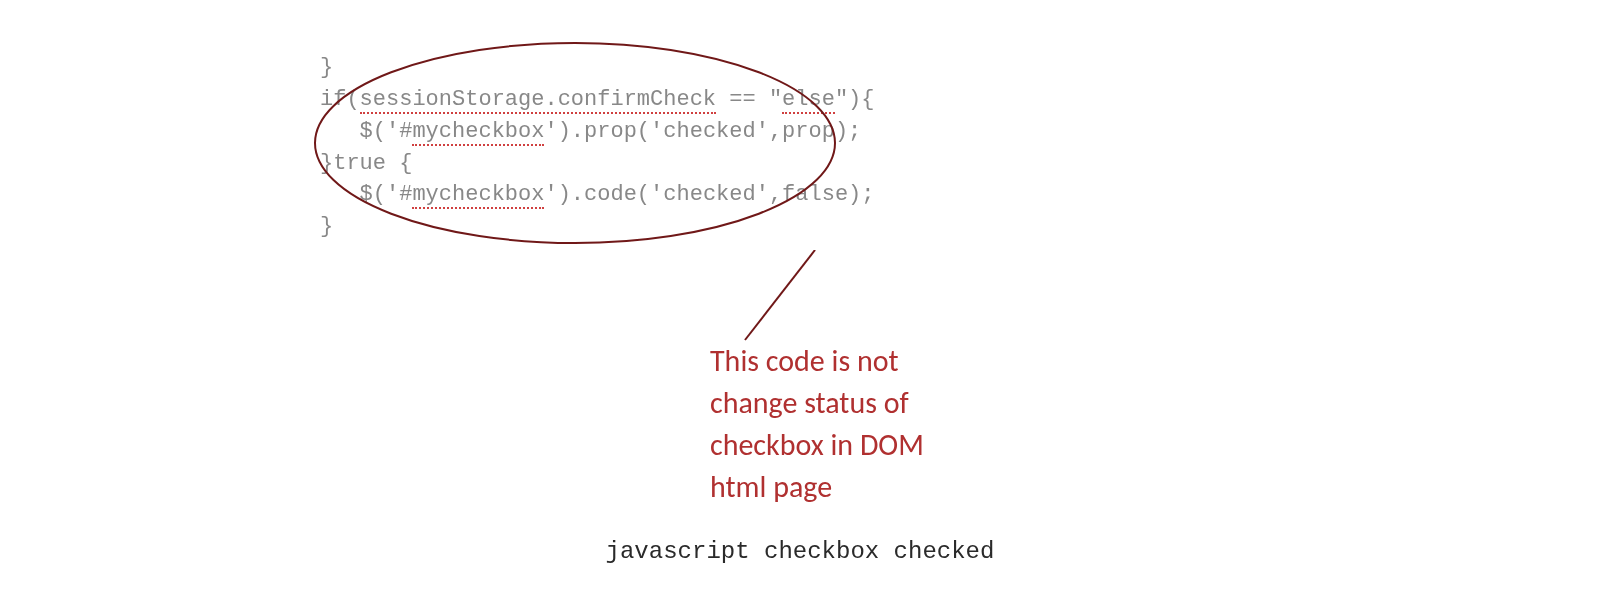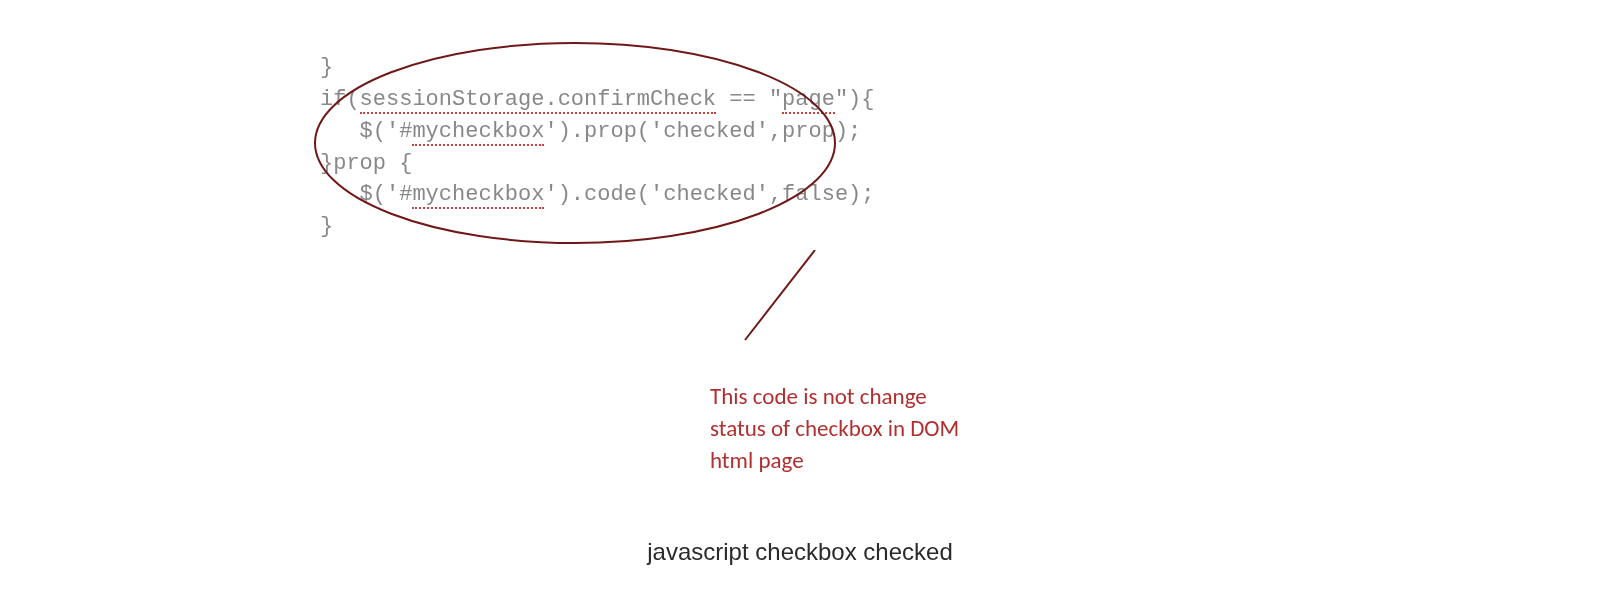--- a/index.html
+++ b/index.html
@@ -38,45 +38,44 @@
       position: absolute;
       left: 720px;
       top: 250px;
       pointer-events: none;
     }
     .annotation-text {
       position: absolute;
       left: 710px;
       top: 340px;
       font-family: Calibri, Arial, sans-serif;
-      font-size: 23px;
+      font-size: 30px;
       color: #b03030;
       line-height: 1.4;
       width: 260px;
-      margin-top: 40px;
     }
     .caption {
       position: absolute;
       left: 0;
       right: 0;
       top: 538px;
       text-align: center;
-      font-family: Liberation Sans, sans-serif;
+      font-family: Liberation Mono, monospace;
       font-size: 24px;
       color: #2a2a2a;
     }
   </style>
 </head>
 <body>
 
 <div class="code-block">
 <span>}</span>
-<span>if(</span><span class="spellcheck">sessionStorage.confirmCheck</span><span> == "</span><span class="spellcheck">page</span><span>"){</span>
+<span>if(</span><span class="spellcheck">sessionStorage.confirmCheck</span><span> == "</span><span class="spellcheck">else</span><span>"){</span>
 <span>   $('#</span><span class="spellcheck">mycheckbox</span><span>').prop('checked',prop);</span>
-<span>}prop {</span>
+<span>}true {</span>
 <span>   $('#</span><span class="spellcheck">mycheckbox</span><span>').code('checked',false);</span>
 <span>}</span>
 </div>
 
 <svg class="ellipse-svg" width="560" height="230">
   <ellipse cx="270" cy="108" rx="260" ry="100" fill="none" stroke="#701818" stroke-width="2"></ellipse>
 </svg>
 
 <svg class="annotation-line" width="120" height="100">
   <line x1="95" y1="0" x2="25" y2="90" stroke="#701818" stroke-width="2"></line>

